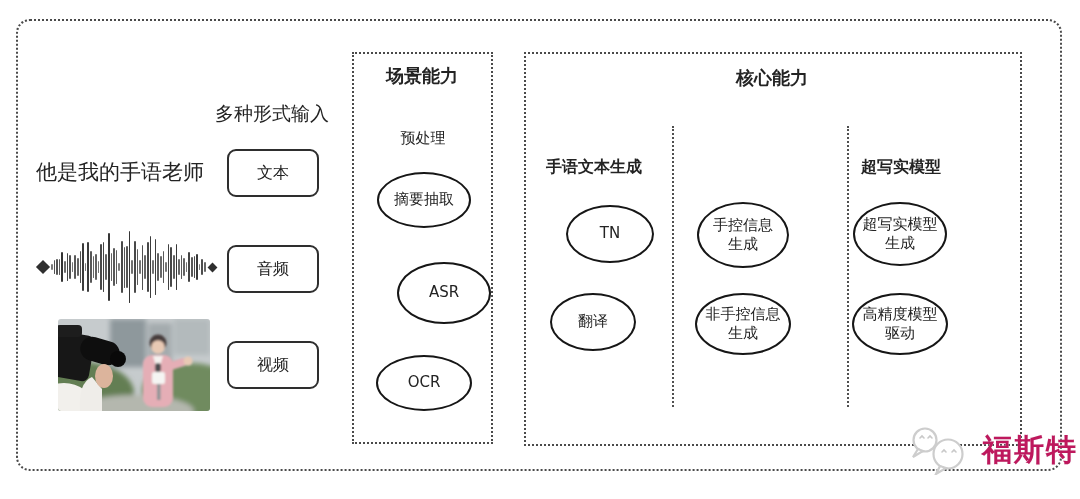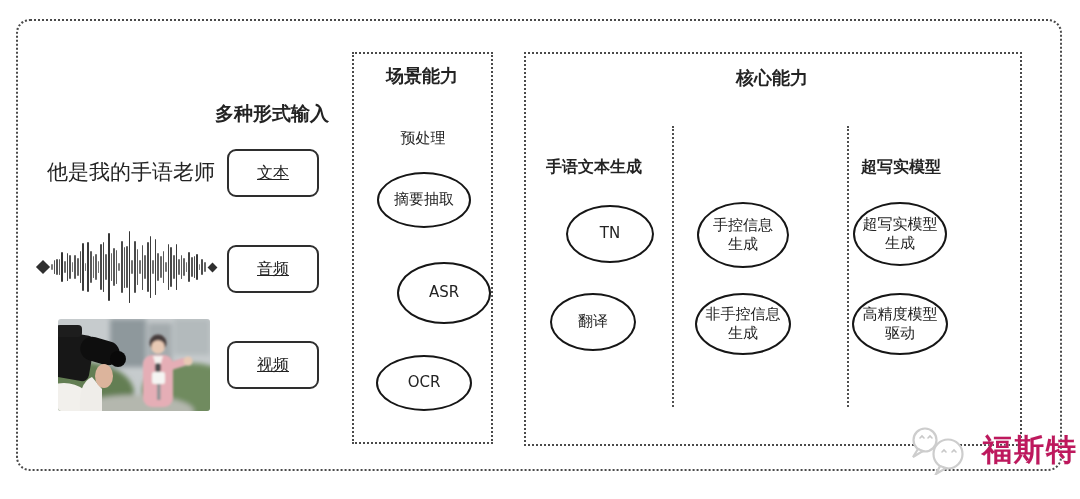--- a/index.html
+++ b/index.html
@@ -4,25 +4,25 @@
 <style>
   html,body{margin:0;padding:0;background:#ffffff;}
   body{font-family:"DejaVu Sans","Liberation Sans",sans-serif;color:#232323;}
   .canvas{position:relative;width:1080px;height:499px;background:#ffffff;overflow:hidden;}
 
   .outer-border{position:absolute;left:16px;top:19px;width:1042px;height:448px;
     border:2px dotted #4a4a4a;border-radius:14px;}
 
   
   .input-title{position:absolute;left:272px;top:101px;transform:translateX(-50%);
-    font-size:19px;font-weight:bold;white-space:nowrap;}
-  .sample-text{position:absolute;left:47px;top:158px;font-size:21px;white-space:nowrap;text-align:center;}
+    font-size:19px;font-weight:normal;white-space:nowrap;}
+  .sample-text{position:absolute;left:36px;top:158px;font-size:21px;white-space:nowrap;text-align:center;}
   .io-box{position:absolute;left:227px;width:88px;height:44px;border:2px solid #2e2e2e;
     border-radius:9px;display:flex;align-items:center;justify-content:center;
-    font-size:16px;background:#fff;text-decoration:underline;}
+    font-size:16px;background:#fff;}
   .io-box.t1{top:149px;} .io-box.t2{top:245px;} .io-box.t3{top:341px;}
 
   .waveform{position:absolute;left:38px;top:229px;width:172px;height:76px;
     display:flex;align-items:center;}
   .wbar{width:1.6px;margin-right:1px;background:#333;border-radius:1px;flex:0 0 auto;}
   .wdiamond{width:10px;height:10px;background:#2f2f2f;transform:rotate(45deg);
     flex:0 0 auto;margin-right:3px;}
   .wdiamond.end{width:7px;height:7px;margin:0 0 0 2px;}
 
   .photo{position:absolute;left:58px;top:319px;width:152px;height:92px;

